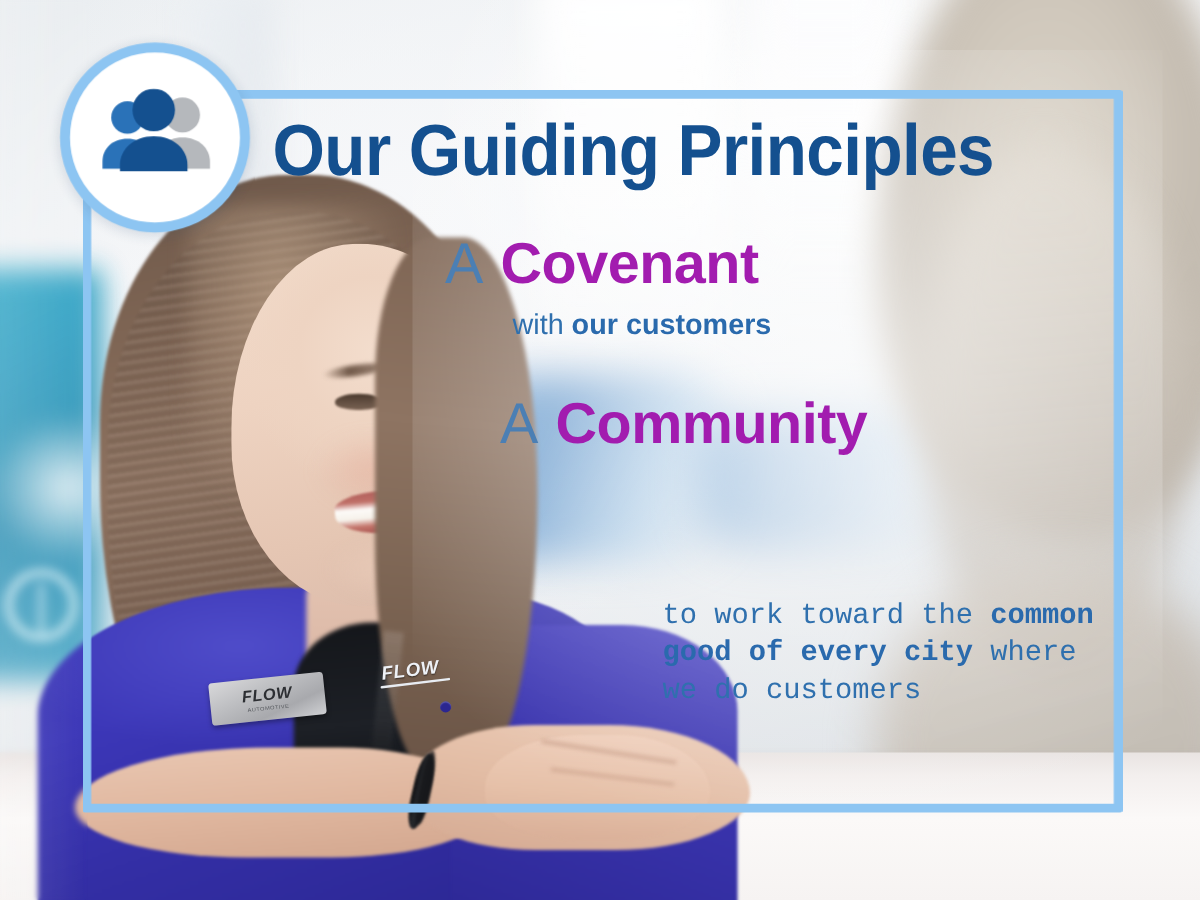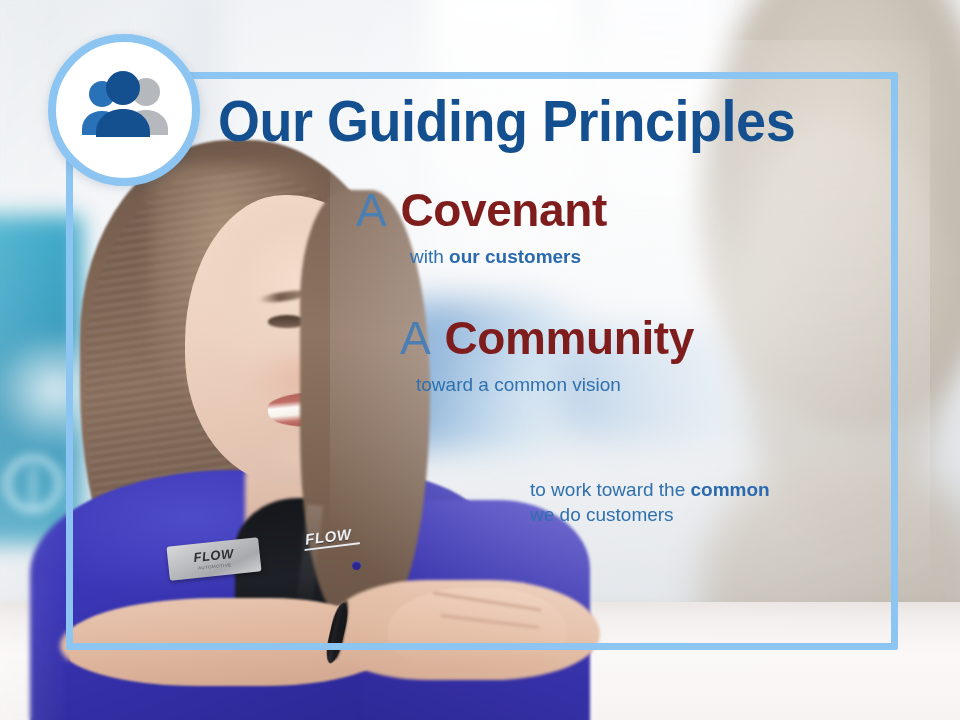--- a/index.html
+++ b/index.html
@@ -359,37 +359,37 @@
     font-size:46px; line-height:1.06;
     white-space:nowrap;
   }
   .p-title .art {
     font-weight:normal;
     color:#4b7fb4;
     letter-spacing:1px;
   }
   .p-title .word {
     font-weight:bold;
-    color:#7f1d1d;
+    color:#a21caf;
     letter-spacing:-.4px;
   }
   .p-sub {
     font-family:"Liberation Sans","DejaVu Sans",sans-serif;
-    font-size:19px; line-height:1.3;
+    font-size:23px; line-height:1.3;
     color:#2f70ae;
     margin-top:10px;
   }
   .p-sub b { font-weight:bold; color:#2a6aad; }
   .p-sub .ln { display:block; white-space:nowrap; }
   .a-c1 { text-align:left; padding-left:286px; }
   .a-c1 .p-sub { padding-left:54px; }
   .a-c2 { text-align:left; padding-left:330px; }
   .a-c2 .p-sub { padding-left:16px; }
   .a-c3 { text-align:left; padding-left:386px; }
-  .a-c3 .p-sub { padding-left:74px; }
+  .a-c3 .p-sub { padding-left:74px;font-family:Liberation Mono, monospace; }
 </style>
 </head>
 <body>
 
 <div class="stage">
 
   <div class="photo">
     <div class="bg-base"></div>
     <div class="bg-pillar"></div>
     <div class="bg-window-a"></div>
@@ -474,26 +474,26 @@
           <span class="ln"><span>with </span><b>our customers</b></span>
         </div>
     </div>
 
     <div class="principle p2 a-c2">
       <div class="p-title">
         <span class="art">A</span>
         <span class="word">Community</span>
       </div>
       <div class="p-sub">
-          <span class="ln"><span>toward a common vision</span></span>
         </div>
     </div>
 
     <div class="principle p3 a-c3">
       <div class="p-sub">
           <span class="ln"><span>to work toward the </span><b>common</b></span>
+          <span class="ln"><b>good of every city</b><span> where</span></span>
           <span class="ln"><span>we do customers</span></span>
         </div>
     </div>
 
   </div>
 
 </div>
 
 </body></html>

